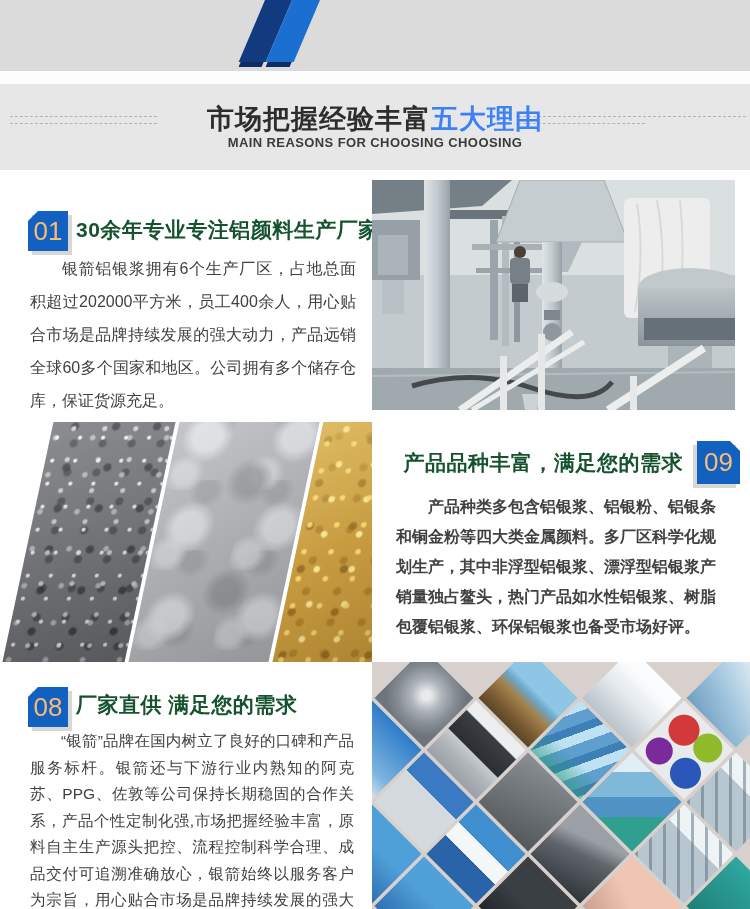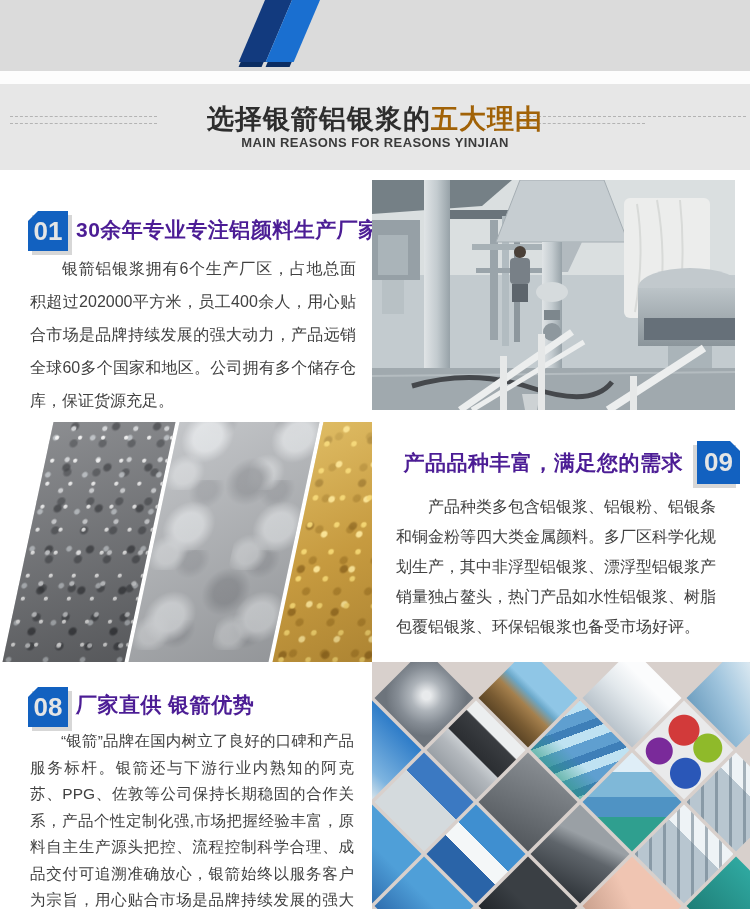--- a/index.html
+++ b/index.html
@@ -22,48 +22,48 @@
   .stripe-navy{left:265px;width:27px;background:#123a7e;}
   .stripe-blue{left:292px;width:28px;background:#1a6fd0;}
   .banner-light{position:absolute;left:311px;right:0;top:20px;height:42px;background:#1583d8;
     clip-path:polygon(21px 0,100% 0,100% 100%,0 100%);
     display:flex;align-items:center;justify-content:center;padding-right:66px;
     color:#fff;font-size:30px;font-weight:bold;letter-spacing:1px;}
 
   
   .intro-title{position:absolute;left:0;top:101px;width:750px;text-align:center;
     font-size:27px;font-weight:bold;color:#2d2d2d;letter-spacing:1px;}
-  .intro-title .hl{color:#a16207;}
+  .intro-title .hl{color:#3b82f6;}
   .intro-sub{position:absolute;left:0;top:135px;width:750px;text-align:center;
     font-size:13px;font-weight:bold;color:#3b3b3b;letter-spacing:.4px;}
   .dash-group{position:absolute;}
   .dash-line{border-top:1px dashed #b3b3b3;margin-bottom:6px;}
   .dash-left{left:10px;top:116px;width:147px;}
   .dash-right{left:518px;top:116px;width:228px;}
   .dash-right .dash-line.short{width:127px;}
 
   
   .badge{position:absolute;width:40px;height:40px;}
   .badge .shadow{position:absolute;inset:0;transform:translate(4px,4px);background:#d7d7d7;}
   .badge.flip .shadow{transform:translate(-4px,4px);}
   .badge .face{position:absolute;inset:0;background:#1261c0;display:flex;align-items:center;
-    justify-content:center;color:#e5e5e5;font-size:26px;font-weight:bold;}
+    justify-content:center;color:#fdba74;font-size:26px;font-weight:normal;}
   .badge.cut-left .face{clip-path:polygon(10px 0,100% 0,100% 100%,0 100%,0 10px);}
   .badge.cut-right .face{clip-path:polygon(0 0,calc(100% - 10px) 0,100% 10px,100% 100%,0 100%);}
 
-  .sec-heading{position:absolute;font-size:21px;font-weight:bold;color:#4c1d95;letter-spacing:.5px;}
+  .sec-heading{position:absolute;font-size:21px;font-weight:bold;color:#14532d;letter-spacing:.5px;}
   .sec-para{position:absolute;font-size:16px;color:#414141;text-align:justify;text-indent:2em;}
 
   .h1-pos{left:76px;top:216px;}
   .p1-pos{left:30px;top:252px;width:326px;line-height:33px;}
   .h2-row{position:absolute;left:380px;top:441px;width:360px;height:43px;display:flex;
     align-items:center;justify-content:flex-end;gap:14px;}
   .h2-row .sec-heading{position:static;}
   .badge-02{position:relative;width:43px;height:43px;flex:0 0 43px;}
-  .p2-pos{left:396px;top:492px;width:320px;line-height:30px;}
+  .p2-pos{left:396px;top:492px;width:320px;line-height:30px;font-weight:bold;}
   .h3-pos{left:76px;top:691px;}
   .p3-pos{left:30px;top:728px;width:324px;line-height:26.5px;font-size:15.5px;}
 
   
   .factory{position:absolute;left:372px;top:180px;width:363px;height:230px;overflow:hidden;background:#c3cbcf;}
   .factory svg{display:block;width:100%;height:100%;}
 
   
   .powders{position:absolute;left:0;top:422px;width:372px;height:240px;background:#fff;overflow:hidden;}
   .slice{position:absolute;top:-12px;bottom:-12px;transform:skewX(-12deg);}
@@ -136,22 +136,22 @@
   <div class="hstripe stripe-blue"></div>
 
   <div class="dash-group dash-left">
     <div class="dash-line"></div>
     <div class="dash-line"></div>
   </div>
   <div class="dash-group dash-right">
     <div class="dash-line"></div>
     <div class="dash-line short"></div>
   </div>
-  <div class="intro-title"><span>选择银箭铝银浆的</span><span class="hl">五大理由</span></div>
-  <div class="intro-sub">MAIN REASONS FOR REASONS YINJIAN</div>
+  <div class="intro-title"><span>市场把握经验丰富</span><span class="hl">五大理由</span></div>
+  <div class="intro-sub">MAIN REASONS FOR CHOOSING CHOOSING</div>
 
   <div class="badge cut-left" style="left:28px;top:211px;">
     <div class="shadow"></div>
     <div class="face">01</div>
   </div>
   <div class="sec-heading h1-pos">30余年专业专注铝颜料生产厂家</div>
   <div class="sec-para p1-pos">银箭铝银浆拥有6个生产厂区，占地总面积超过202000平方米，员工400余人，用心贴合市场是品牌持续发展的强大动力，产品远销全球60多个国家和地区。公司拥有多个储存仓库，保证货源充足。</div>
 
   <figure class="factory" style="margin:0;">
     <svg viewBox="0 0 363 230" preserveAspectRatio="none">
@@ -243,21 +243,21 @@
       <div class="shadow"></div>
       <div class="face">09</div>
     </div>
   </div>
   <div class="sec-para p2-pos">产品种类多包含铝银浆、铝银粉、铝银条和铜金粉等四大类金属颜料。多厂区科学化规划生产，其中非浮型铝银浆、漂浮型铝银浆产销量独占鳌头，热门产品如水性铝银浆、树脂包覆铝银浆、环保铝银浆也备受市场好评。</div>
 
   <div class="badge cut-left" style="left:28px;top:687px;">
     <div class="shadow"></div>
     <div class="face">08</div>
   </div>
-  <div class="sec-heading h3-pos">厂家直供 银箭优势</div>
+  <div class="sec-heading h3-pos">厂家直供 满足您的需求</div>
   <div class="sec-para p3-pos">“银箭”品牌在国内树立了良好的口碑和产品服务标杆。银箭还与下游行业内熟知的阿克苏、PPG、佐敦等公司保持长期稳固的合作关系，产品个性定制化强,市场把握经验丰富，原料自主生产源头把控、流程控制科学合理、成品交付可追溯准确放心，银箭始终以服务客户为宗旨，用心贴合市场是品牌持续发展的强大动力。</div>
 
   <figure class="collage" style="margin:0;">
     <div class="tile t-wheel" style="left:52px;top:36px;"></div>
     <div class="tile t-dock" style="left:156px;top:36px;"></div>
     <div class="tile t-appliance" style="left:260px;top:36px;"></div>
     <div class="tile t-glass" style="left:364px;top:36px;"></div>
     <div class="tile t-sky" style="left:0px;top:88px;"></div>
     <div class="tile t-laptop" style="left:104px;top:88px;"></div>
     <div class="tile t-foil" style="left:208px;top:88px;"></div>

